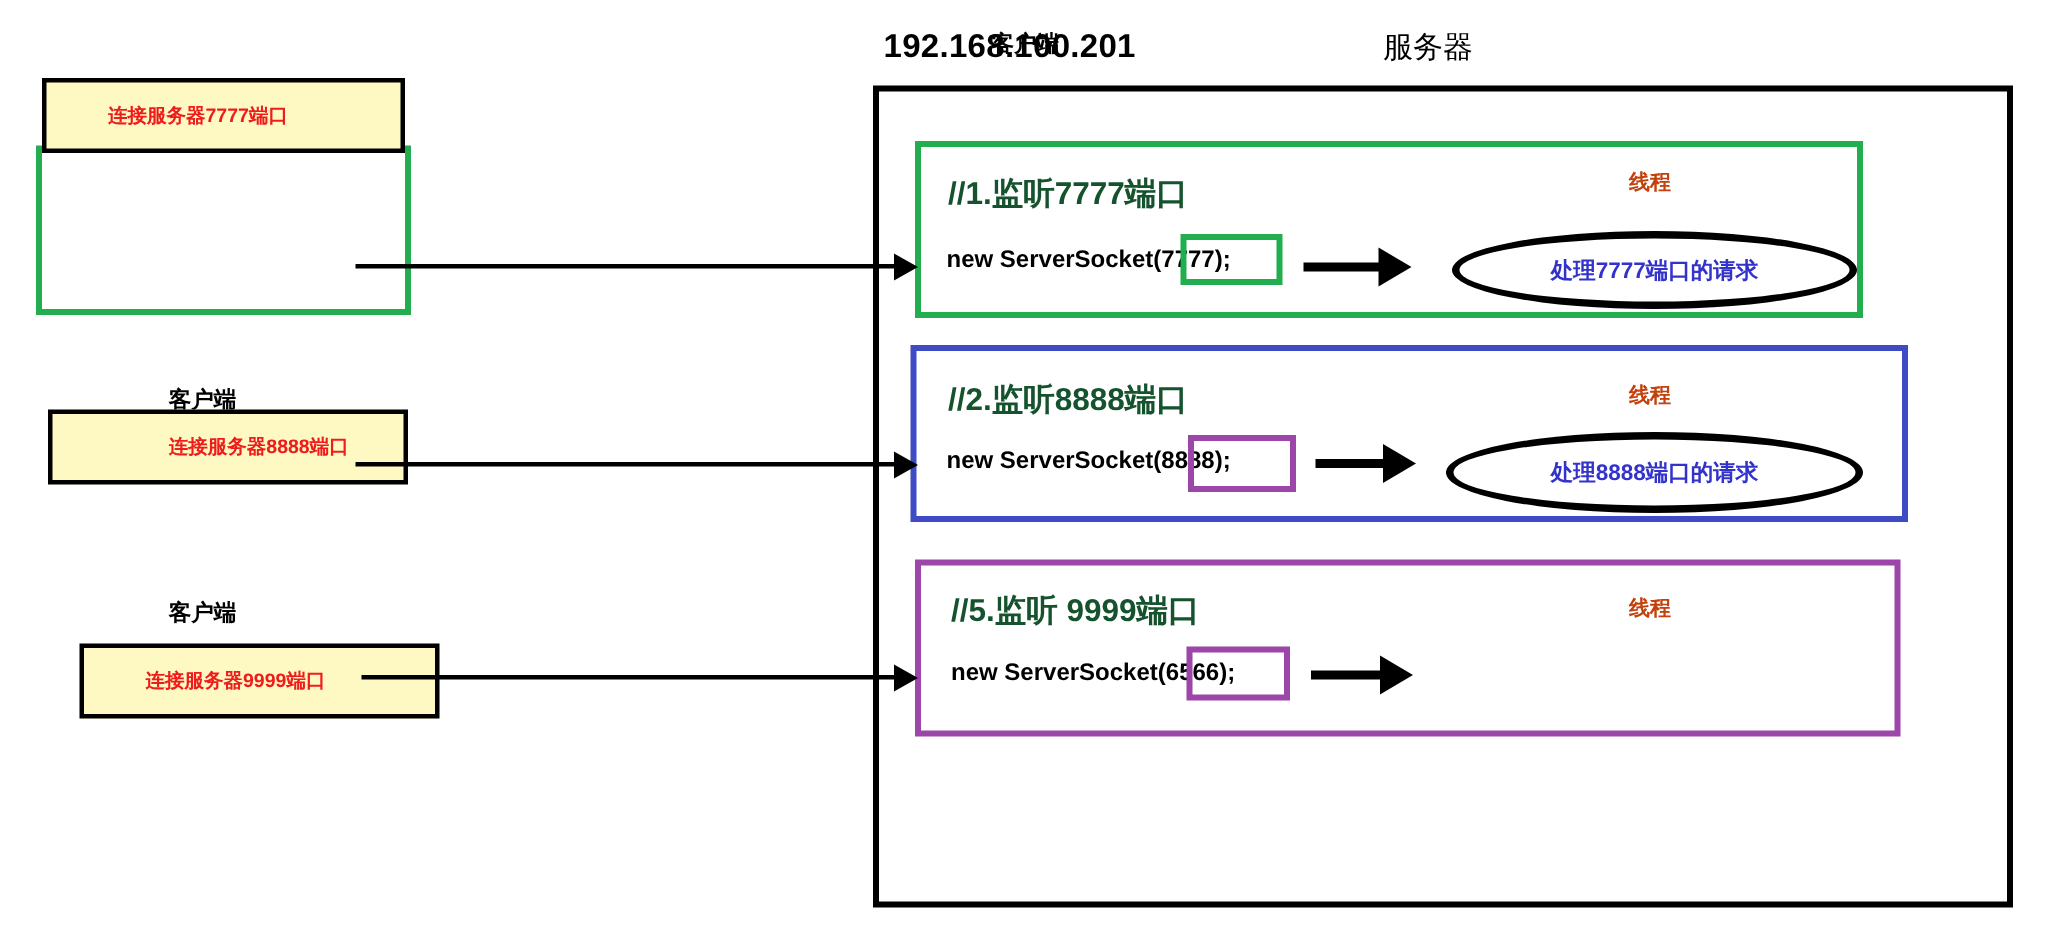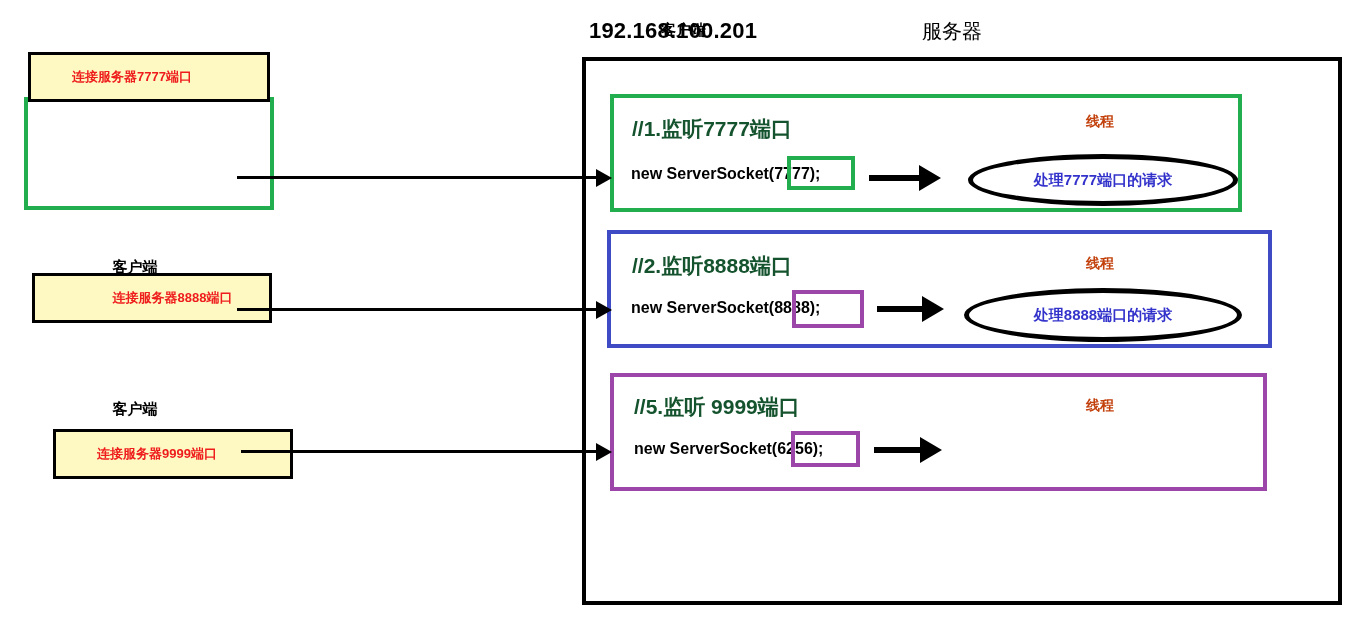--- a/index.html
+++ b/index.html
@@ -249,21 +249,21 @@
   <div class="abs thread-label" id="thread-label-2">线程</div>
 
   <div class="abs thread-ellipse" id="thread-ell-2">
     <span class="thread-text">处理8888端口的请求</span>
   </div>
 
   <div class="abs port-block" id="port-block-3"></div>
 
   <div class="abs comment-line" id="comment-3">//5.监听 9999端口</div>
 
-  <div class="abs code-line" id="code-3"><span>new ServerSocket</span><span>(6256);</span></div>
+  <div class="abs code-line" id="code-3"><span>new ServerSocket</span><span>(6566);</span></div>
 
   <div class="port-highlight" id="hl-3"></div>
 
   <div class="abs thread-label" id="thread-label-3">线程</div>
 
 
   <div class="abs h-line" id="conn-line-1"></div>
   <div class="abs arrow-head" id="conn-head-1"></div>
 
   <div class="abs h-line" id="conn-line-2"></div>

